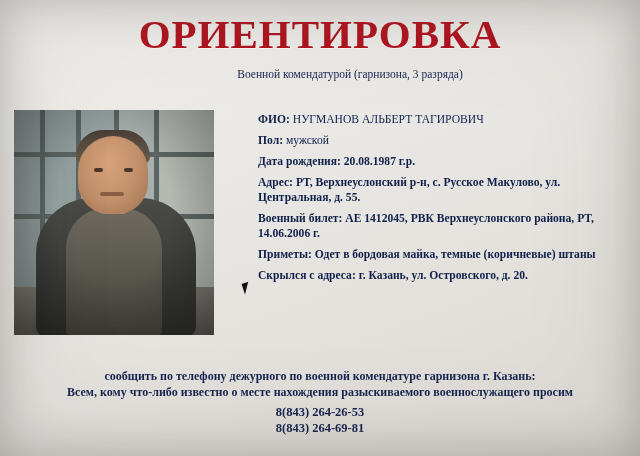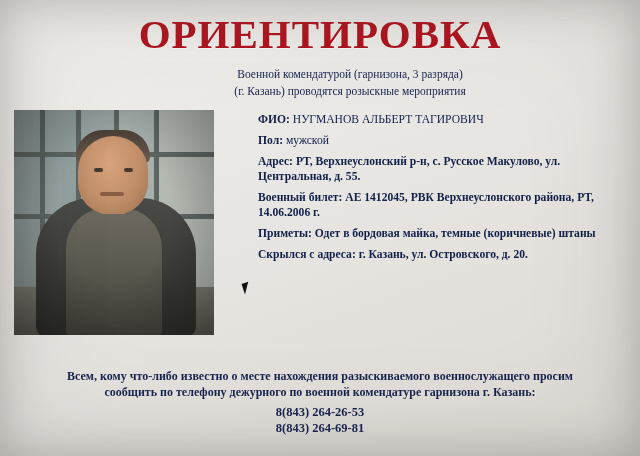--- a/index.html
+++ b/index.html
@@ -194,21 +194,20 @@
 </style>
 </head>
 <body>
 
 <div id="poster">
 
   <div id="title">ОРИЕНТИРОВКА</div>
 
   <div id="subtitle">
     <div>Военной комендатурой (гарнизона, 3 разряда)</div>
-    <div>(г. Казань) проводятся розыскные мероприятия</div>
   </div>
 
   <div id="photo">
     <div class="ph-bg"></div>
     <div class="ph-bg-h" style="top:42px;"></div>
     <div class="ph-bg-h" style="top:104px;"></div>
     <div class="ph-floor"></div>
     <div class="ph-body"></div>
     <div class="ph-body2"></div>
     <div class="ph-neck"></div>
@@ -218,29 +217,30 @@
     <div class="ph-eye" style="left:110px; top:58px;"></div>
     <div class="ph-mouth"></div>
     <div class="ph-shadow"></div>
   </div>
 
   <div id="cursor"></div>
 
   <div id="details">
     <div class="row"><span>ФИО:</span> <span class="nm">НУГМАНОВ АЛЬБЕРТ ТАГИРОВИЧ</span></div>
     <div class="row"><span>Пол:</span> <span class="nm">мужской</span></div>
+    <div class="row"><span>Дата рождения:</span> <span>20.08.1987 г.р.</span></div>
     <div class="row"><span>Адрес:</span> <span>РТ, Верхнеуслонский р-н, с. Русское Макулово, ул. Центральная, д. 55.</span></div>
     <div class="row"><span>Военный билет:</span> <span>АЕ 1412045, РВК Верхнеуслонского района, РТ, 14.06.2006 г.</span></div>
     <div class="row"><span>Приметы:</span> <span>Одет в бордовая майка, темные (коричневые) штаны</span></div>
     <div class="row"><span>Скрылся с адреса:</span> <span>г. Казань, ул. Островского, д. 20.</span></div>
   </div>
 
   <div id="footer">
+    <div>сообщить по телефону дежурного по военной комендатуре гарнизона г. Казань:</div>
     <div>Всем, кому что-либо известно о месте нахождения разыскиваемого военнослужащего просим</div>
-    <div>сообщить по телефону дежурного по военной комендатуре гарнизона г. Казань:</div>
   </div>
 
   <div id="phones">
     <div>8(843) 264-26-53</div>
     <div>8(843) 264-69-81</div>
   </div>
 
   <div id="vignette"></div>
 </div>
 

